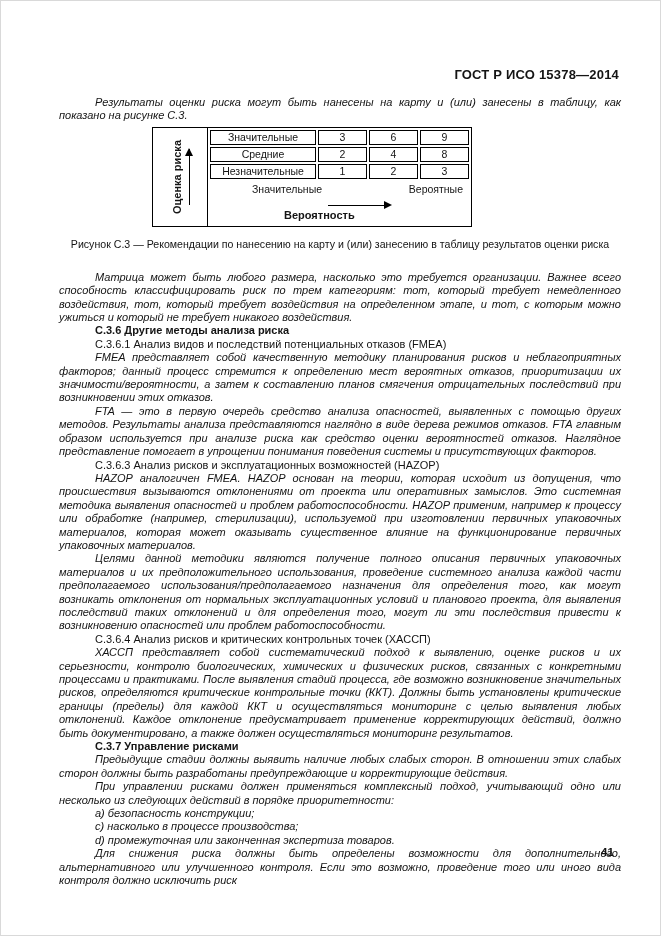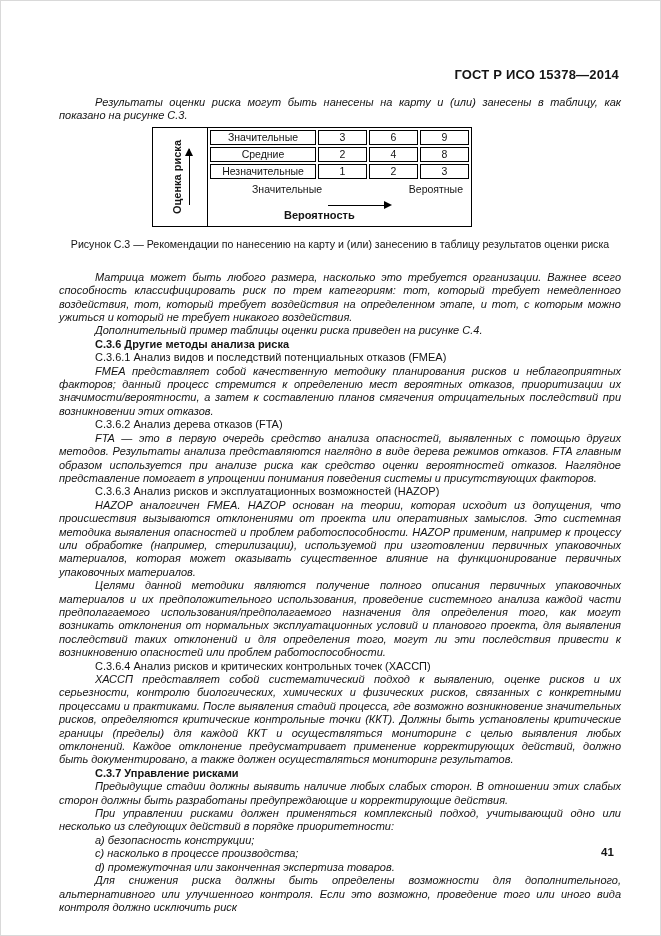--- a/index.html
+++ b/index.html
@@ -166,25 +166,23 @@
         </div>
         <div class="right-arrow"></div>
         <div class="prob-title">Вероятность</div>
       </div>
     </div>
 
     <div class="caption">Рисунок  С.3 — Рекомендации по нанесению на карту и (или) занесению в таблицу результатов оценки риска</div>
 
     <div>
         <p class="p-body">Матрица может быть любого размера, насколько это требуется организации. Важнее всего способность классифицировать риск по трем категориям: тот, который требует немедленного воздействия, тот, который требует воздействия на определенном этапе, и тот, с которым можно ужиться и который не требует никакого воздействия.</p>
-        <p class="p-body">Дополнительный пример таблицы оценки риска приведен на рисунке С.4.</p>
         <p class="p-h">С.3.6  Другие методы анализа риска</p>
         <p class="p-sub">С.3.6.1  Анализ видов и последствий потенциальных отказов (FMEA)</p>
         <p class="p-body">FMEA представляет собой качественную методику планирования рисков и неблагоприятных факторов; данный процесс стремится к определению мест вероятных отказов, приоритизации их значимости/вероятности, а затем к составлению планов смягчения отрицательных последствий при возникновении этих отказов.</p>
-        <p class="p-sub">С.3.6.2  Анализ дерева отказов (FTA)</p>
         <p class="p-body">FTA — это в первую очередь средство анализа опасностей, выявленных с помощью других методов. Результаты анализа представляются наглядно в виде дерева режимов отказов. FTA главным образом используется при анализе риска как средство оценки вероятностей отказов. Наглядное представление помогает в упрощении понимания поведения системы и присутствующих факторов.</p>
         <p class="p-sub">С.3.6.3  Анализ рисков и эксплуатационных возможностей (HAZOP)</p>
         <p class="p-body">HAZOP аналогичен FMEA. HAZOP основан на теории, которая исходит из допущения, что происшествия вызываются отклонениями от проекта или оперативных замыслов. Это системная методика выявления опасностей и проблем работоспособности. HAZOP применим, например к процессу или обработке (например, стерилизации), используемой при изготовлении первичных упаковочных материалов, которая может оказывать существенное влияние на функционирование первичных упаковочных материалов.</p>
         <p class="p-body">Целями данной методики являются получение полного описания первичных упаковочных материалов и их предположительного использования, проведение системного анализа каждой части предполагаемого использования/предполагаемого назначения для определения того, как могут возникать отклонения от нормальных эксплуатационных условий и планового проекта, для выявления последствий таких отклонений и для определения того, могут ли эти последствия привести к возникновению опасностей или проблем работоспособности.</p>
         <p class="p-sub">С.3.6.4  Анализ рисков и критических контрольных точек (ХАССП)</p>
         <p class="p-body">ХАССП представляет собой систематический подход к выявлению, оценке рисков и их серьезности, контролю биологических, химических и физических рисков, связанных с конкретными процессами и практиками. После выявления стадий процесса, где возможно возникновение значительных рисков, определяются критические контрольные точки (ККТ). Должны быть установлены критические границы (пределы) для каждой ККТ и осуществляться мониторинг с целью выявления любых отклонений. Каждое отклонение предусматривает применение корректирующих действий, должно быть документировано, а также должен осуществляться мониторинг результатов.</p>
         <p class="p-h">С.3.7  Управление рисками</p>
         <p class="p-body">Предыдущие стадии должны выявить наличие любых слабых сторон. В отношении этих слабых сторон должны быть разработаны предупреждающие и корректирующие действия.</p>
         <p class="p-body">При управлении рисками должен применяться комплексный подход, учитывающий одно или несколько из следующих действий в порядке приоритетности:</p>
         <p class="p-list">a)  безопасность конструкции;</p>

